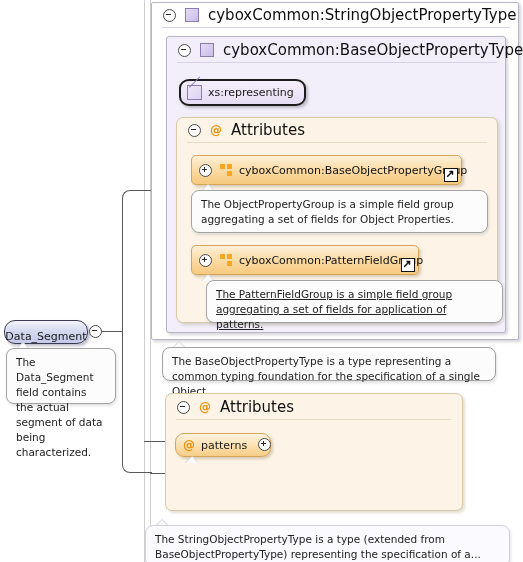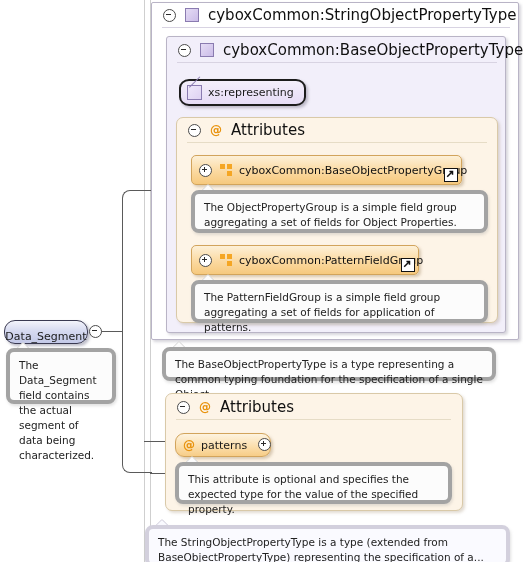--- a/index.html
+++ b/index.html
@@ -159,21 +159,21 @@
     display: flex; align-items: center;
     padding: 0 9px 0 7px;
     box-shadow: 2px 2px 3px rgba(150,120,80,.35);
     white-space: nowrap;
   }
   .attr-pill .lbl { margin-left: 6px; font-size: 11px; }
 
   
   .bubble {
     position: absolute;
-    border: 4px solid #a3a3a3;
+    border: 1px solid #a3a3a3;
     background: #fcfcfc;
     border-radius: 8px;
     box-shadow: 1px 2px 3px rgba(150,150,150,.28);
     padding: 6px 9px;
     font-size: 10.5px;
     line-height: 15px;
     color: #222222;
     box-sizing: border-box;
   }
   .bubble.lav { background:#fafaff; border-color:#d3d0dd; }
@@ -301,21 +301,21 @@
       </span>
     <span class="lbl">cyboxCommon:PatternFieldGroup</span>
     <span class="ext-arrow">
       <svg width="10" height="10" viewBox="0 0 10 10">
           <path d="M2.2 7.8 L7.2 2.8 M4.4 2.6 L7.5 2.6 L7.5 5.7" stroke="#111" stroke-width="1.5" fill="none"></path>
         </svg>
     </span>
   </div>
 
   <div class="tail" style="left:201px; top:273px;"></div>
-  <div class="bubble" style="left:191px; top:280px; width:297px; height:43px;">
+  <div class="bubble" style="left:206px; top:280px; width:297px; height:43px;text-decoration:underline;">
     <span>The PatternFieldGroup is a simple field group aggregating a set of fields for application of patterns.</span>
   </div>
 
   <div class="tail" style="left:172px; top:340px;"></div>
   <div class="bubble" style="left:162px; top:347px; width:334px; height:34px;">
     <span>The BaseObjectPropertyType is a type representing a common typing foundation for the specification of a single Object...</span>
   </div>
 
   <div class="attr-box abs" style="left:165px; top:393px; width:298px; height:118px;">
   </div>
@@ -328,22 +328,19 @@
 
   <div class="attr-pill" style="left:175px; top:433px; width:78px; height:22px;">
     <span class="at-icon">@</span>
     <span class="lbl">patterns</span>
   </div>
   <div class="abs" style="left:258px; top:438px;">
     <span class="circ plus"></span>
   </div>
 
   <div class="tail" style="left:185px; top:455px;"></div>
-  <div class="bubble" style="left:175px; top:462px; width:277px; height:42px;">
-    <span>This attribute is optional and specifies the expected type for the value of the specified property.</span>
-  </div>
 
   <div class="tail lav" style="left:155px; top:518px;"></div>
   <div class="bubble lav" style="left:145px; top:525px; width:365px; height:42px;">
     <span>The StringObjectPropertyType is a type (extended from BaseObjectPropertyType) representing the specification of a...</span>
   </div>
 
 </div>
 
 </body></html>

